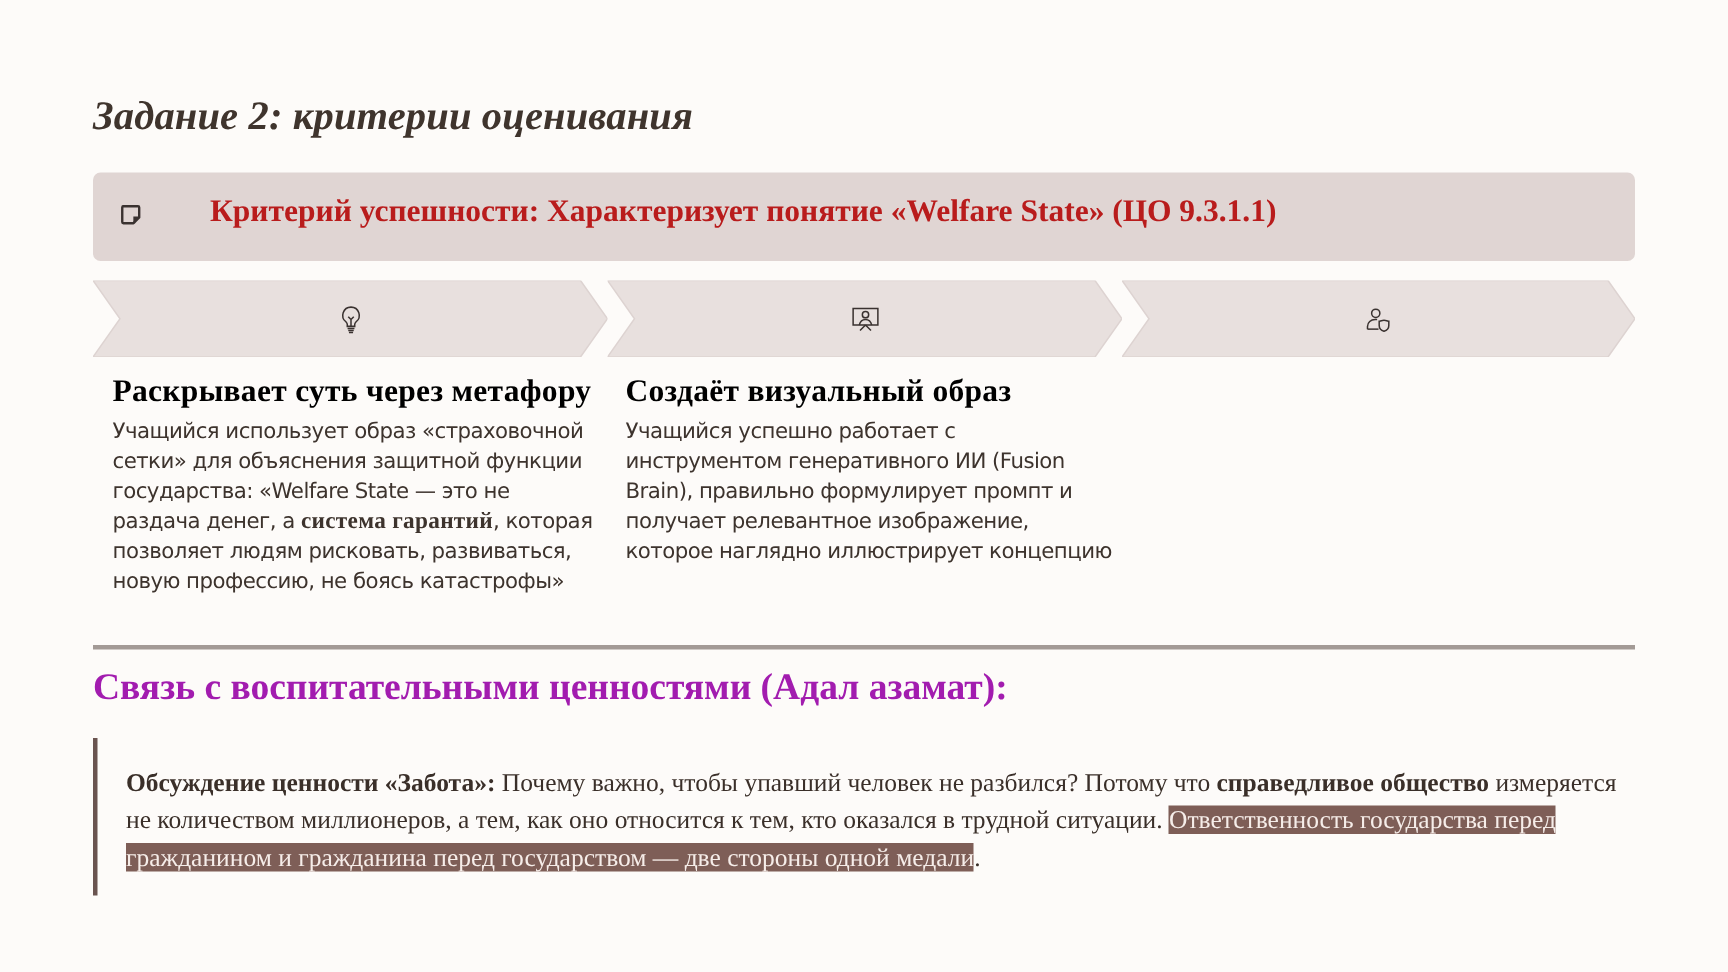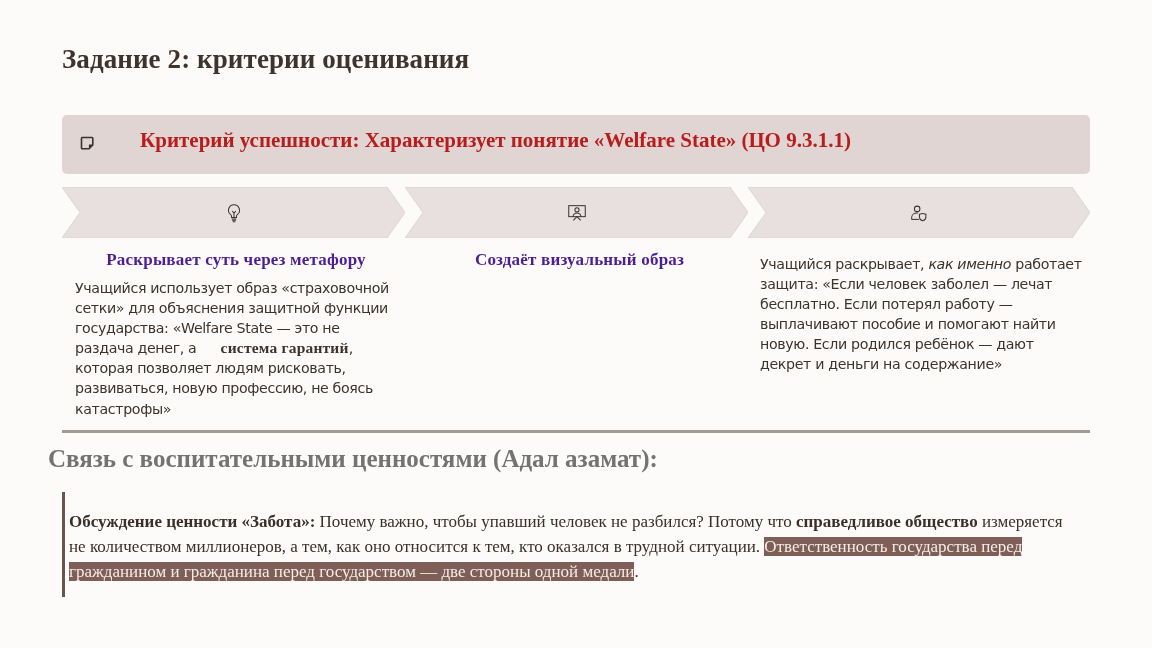--- a/index.html
+++ b/index.html
@@ -4,23 +4,24 @@
   <style>
     * { box-sizing: border-box; margin: 0; padding: 0; }
     html, body { width: 1152px; height: 648px; overflow: hidden; }
     body {
       background: #fdfbf9;
       font-family: "Liberation Serif", "DejaVu Serif", serif;
       color: #3a2f29;
       position: relative;
     }
     .page-title {
-      position: absolute; left: 62px; top: 44px;
+      position: absolute; left: 62px; top: 62px;
       font-size: 27px; font-weight: bold; color: #3f342d;
       letter-spacing: 0.1px;
+      font-style: italic;
     }
     .criterion-bar {
       position: absolute; left: 62px; top: 115px; width: 1028px; height: 59px;
       background: #e0d5d3; border-radius: 5px;
       display: flex; align-items: center;
     }
     .criterion-icon {
       position: absolute; left: 79px; top: 135px; width: 16px; height: 16px;
     }
     .criterion-text {
@@ -31,46 +32,45 @@
     .chevron {
       position: absolute; top: 0; height: 51px;
       display: flex; align-items: center; justify-content: center;
     }
     .chevron svg.shape { position: absolute; left: 0; top: 0; }
     .chevron .ico { position: relative; z-index: 1; width: 22px; height: 22px; }
     .col {
       position: absolute; top: 248px; width: 322px;
     }
     .col-title {
-      font-size: 17px; font-weight: bold; color: #4c1d95; line-height: 24px;
+      font-size: 21px; font-weight: bold; color: #000000; line-height: 24px;
       letter-spacing: 0.2px;
-      text-align: center;
     }
     .col-body {
       margin-top: 6px;
       font-family: "DejaVu Sans", "Liberation Sans", sans-serif;
       font-size: 14.2px; line-height: 20.1px; color: #3d332d;
       letter-spacing: -0.35px;
     }
-    .col-body b { font-family: "Liberation Serif", serif; font-size: 15.5px; letter-spacing: 0.2px; margin-left: 20px; }
+    .col-body b { font-family: "Liberation Serif", serif; font-size: 15.5px; letter-spacing: 0.2px; }
     .col-body i { font-style: italic; }
     .divider {
       position: absolute; left: 62px; top: 430px; width: 1028px; height: 3px;
       background: #a39a96;
     }
     .values-title {
-      position: absolute; left: 48px; top: 445px;
-      font-size: 25px; font-weight: bold; color: #737373;
+      position: absolute; left: 62px; top: 445px;
+      font-size: 25px; font-weight: bold; color: #a21caf;
     }
     .quote-block {
       position: absolute; left: 62px; top: 492px; width: 1030px; height: 105px;
       border-left: 3px solid #6a5450;
     }
     .quote-text {
-      position: absolute; left: 4px; top: 17px; width: 1010px;
+      position: absolute; left: 19px; top: 17px; width: 1010px;
       font-size: 17px; line-height: 25px; color: #3a2f29;
     }
     .quote-text .hl {
       background: #7e5e57; color: #f6ede9;
     }
   </style>
 </head>
 <body>
 
 <h1 class="page-title">Задание 2: критерии оценивания</h1>
@@ -116,24 +116,24 @@
   </div>
 </div>
 
 <div class="col" style="left:75px;">
   <div class="col-title">Раскрывает суть через метафору</div>
   <div class="col-body"><span>Учащийся использует образ «страховочной сетки» для объяснения защитной функции государства: «Welfare State — это не раздача денег, а </span><b>система гарантий</b><span>, которая позволяет людям рисковать, развиваться, новую профессию, не боясь катастрофы»</span></div>
 </div>
 
 <div class="col" style="left:417px; width:325px;">
   <div class="col-title">Создаёт визуальный образ</div>
+  <div class="col-body"><span>Учащийся успешно работает с инструментом генеративного ИИ (Fusion Brain), правильно формулирует промпт и получает релевантное изображение, которое наглядно иллюстрирует концепцию</span></div>
 </div>
 
 <div class="col" style="left:760px; width:325px;">
-  <div class="col-body"><span>Учащийся раскрывает, </span><i>как именно</i><span> работает защита: «Если человек заболел — лечат бесплатно. Если потерял работу — выплачивают пособие и помогают найти новую. Если родился ребёнок — дают декрет и деньги на содержание»</span></div>
 </div>
 
 <div class="divider"></div>
 
 <h2 class="values-title">Связь с воспитательными ценностями (Адал азамат):</h2>
 
 <div class="quote-block">
   <p class="quote-text"><b>Обсуждение ценности «Забота»:</b><span> Почему важно, чтобы упавший человек не разбился? Потому что </span><b>справедливое общество</b><span> измеряется не количеством миллионеров, а тем, как оно относится к тем, кто оказался в трудной ситуации. </span><span class="hl">Ответственность государства перед гражданином и гражданина перед государством — две стороны одной медали</span><span>.</span></p>
 </div>
 

